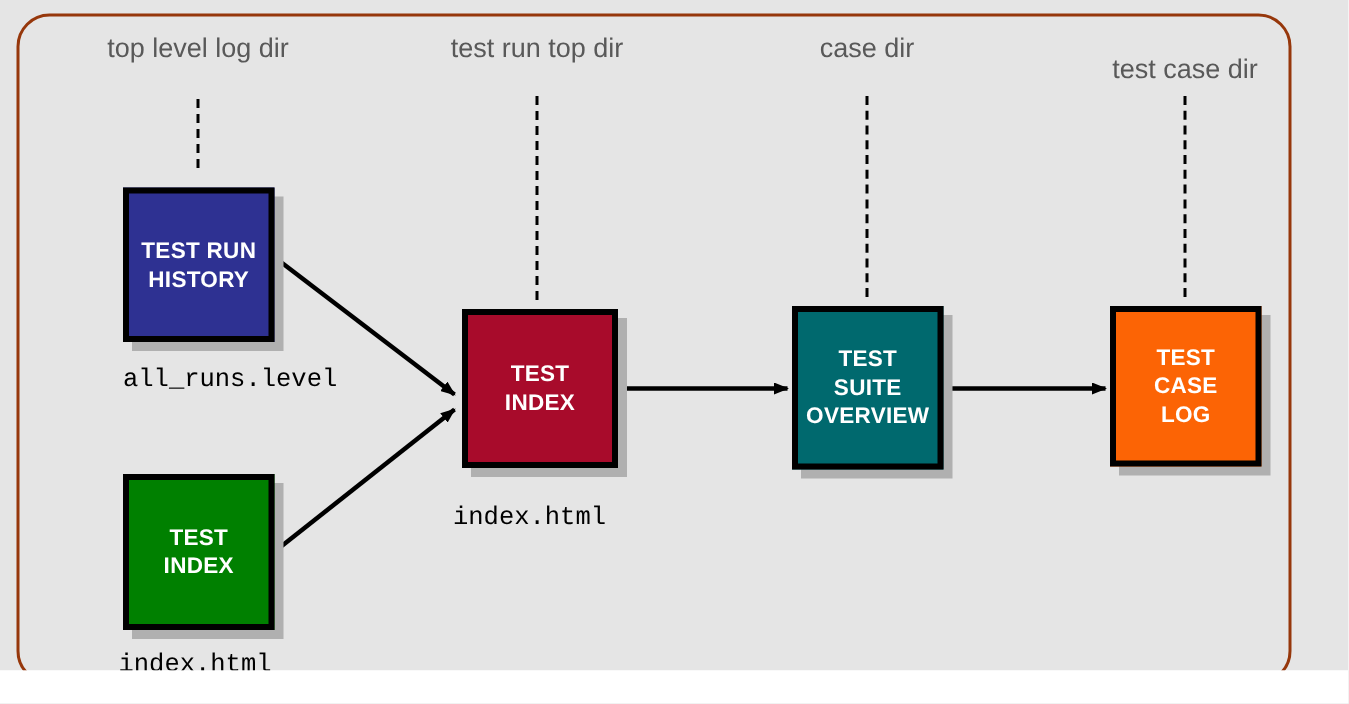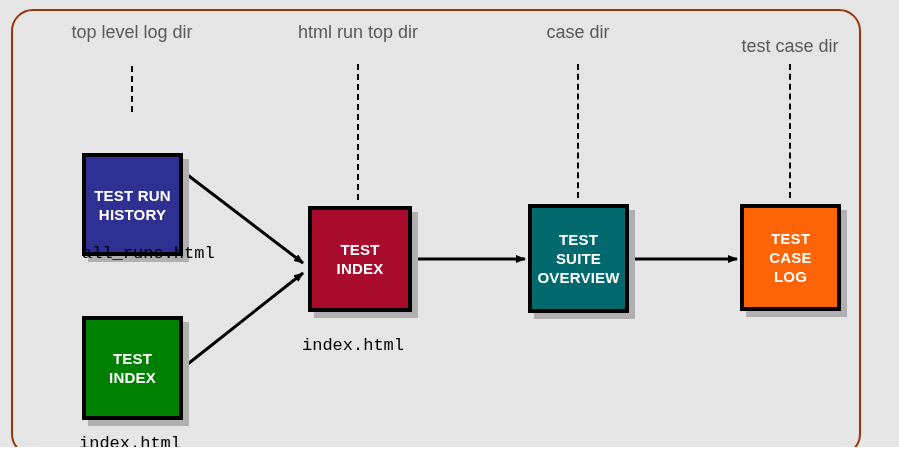--- a/index.html
+++ b/index.html
@@ -81,42 +81,42 @@
   }
 </style>
 </head>
 <body>
 
 <div id="diagram-root">
 
   <div id="frame-border"></div>
 
   <div class="col-header" style="left:132px; top:22px;">top level log dir</div>
-  <div class="col-header" style="left:358px; top:22px;">html run top dir</div>
+  <div class="col-header" style="left:358px; top:22px;">test run top dir</div>
   <div class="col-header" style="left:578px; top:22px;">case dir</div>
   <div class="col-header" style="left:790px; top:22px;margin-top:14px;">test case dir</div>
 
   <div class="dash-line" style="left:132px; top:66px; height:46px;"></div>
   <div class="dash-line" style="left:358px; top:64px; height:136px;"></div>
   <div class="dash-line" style="left:578px; top:64px; height:134px;"></div>
   <div class="dash-line" style="left:790px; top:64px; height:134px;"></div>
 
   <svg id="edges" viewBox="0 0 899 469" xmlns="http://www.w3.org/2000/svg">
     <defs>
       <marker id="arrowhead" markerWidth="10" markerHeight="8" refX="9" refY="4" orient="auto" markerUnits="userSpaceOnUse">
         <path d="M0,0 L10,4 L0,8 Z" fill="#000000"></path>
       </marker>
     </defs>
     <line x1="185" y1="173" x2="303" y2="263" stroke="#000000" stroke-width="3" marker-end="url(#arrowhead)"></line>
     <line x1="184" y1="367" x2="303" y2="273" stroke="#000000" stroke-width="3" marker-end="url(#arrowhead)"></line>
     <line x1="413" y1="259" x2="525" y2="259" stroke="#000000" stroke-width="3" marker-end="url(#arrowhead)"></line>
     <line x1="630" y1="259" x2="737" y2="259" stroke="#000000" stroke-width="3" marker-end="url(#arrowhead)"></line>
   </svg>
 
-  <div class="node-box" style="left:82px; top:125px; width:101px; height:103px; background:#2e3192;margin-top:28px;">
+  <div class="node-box" style="left:82px; top:125px; width:101px; height:103px; background:#2e3192;">
     <span class="node-label">TEST RUN
 HISTORY</span>
   </div>
 
   <div class="node-box" style="left:82px; top:316px; width:101px; height:104px; background:#008000;">
     <span class="node-label">TEST
 INDEX</span>
   </div>
 
   <div class="node-box" style="left:308px; top:206px; width:104px; height:106px; background:#a80b2b;">
@@ -129,17 +129,17 @@
 SUITE
 OVERVIEW</span>
   </div>
 
   <div class="node-box" style="left:740px; top:204px; width:101px; height:107px; background:#fc6405;">
     <span class="node-label">TEST
 CASE
 LOG</span>
   </div>
 
-  <div class="file-caption" style="left:82px; top:244px;">all_runs.html</div>
+  <div class="file-caption" style="left:82px; top:244px;">all_runs.level</div>
   <div class="file-caption" style="left:79px; top:434px;">index.html</div>
   <div class="file-caption" style="left:302px; top:336px;">index.html</div>
 
 </div>
 
 </body></html>

